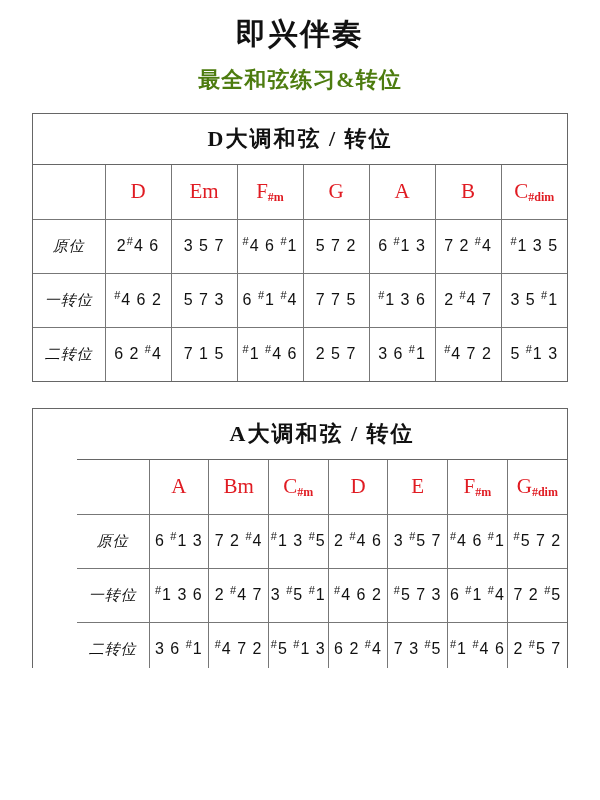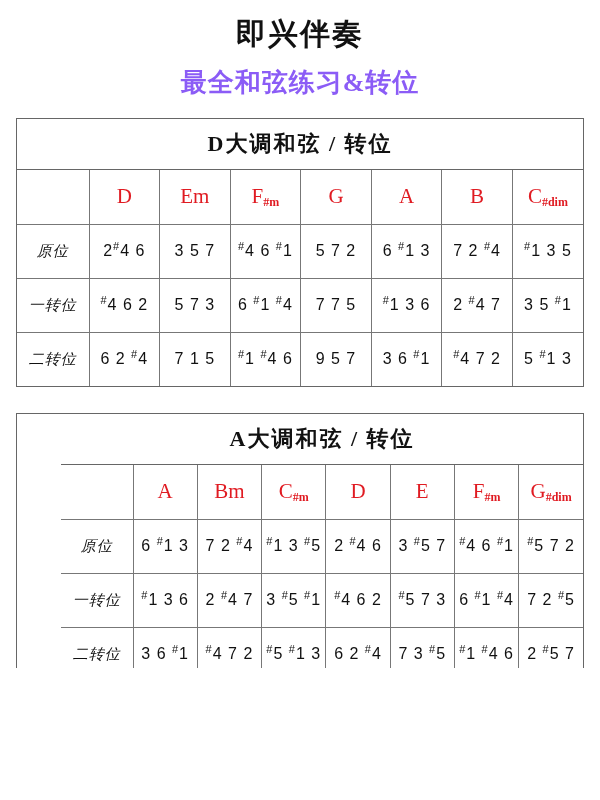--- a/index.html
+++ b/index.html
@@ -22,28 +22,28 @@
   .title {
     text-align: center;
     font-size: 30px;
     font-weight: bold;
     letter-spacing: 2px;
     margin-top: 14px;
     color: #111;
   }
   .subtitle {
     text-align: center;
-    font-size: 26px;
+    font-size: 22px;
     font-weight: bold;
     letter-spacing: 1px;
     margin-top: 10px;
-    color: #8b5cf6;
+    color: #4d7c0f;
   }
   .table-block {
-    margin: 0 16px;
+    margin: 0 32px;
     border: 1px solid #666;
     margin-top: 18px;
   }
   .block-heading {
     text-align: center;
     font-size: 22px;
     font-weight: bold;
     letter-spacing: 2px;
     padding: 10px 0 10px 0;
     border-bottom: 1px solid #666;
@@ -148,21 +148,21 @@
         <td class="cell">7 7 5</td>
         <td class="cell"><sup>#</sup>1 3 6</td>
         <td class="cell">2 <sup>#</sup>4 7</td>
         <td class="cell">3 5 <sup>#</sup>1</td>
       </tr>
       <tr>
         <td class="row-label">二转位</td>
         <td class="cell">6 2 <sup>#</sup>4</td>
         <td class="cell">7 1 5</td>
         <td class="cell"><sup>#</sup>1 <sup>#</sup>4 6</td>
-        <td class="cell">9 5 7</td>
+        <td class="cell">2 5 7</td>
         <td class="cell">3 6 <sup>#</sup>1</td>
         <td class="cell"><sup>#</sup>4 7 2</td>
         <td class="cell">5 <sup>#</sup>1 3</td>
       </tr>
     </tbody>
       </table>
   </div>
 
   <div class="table-block" style="margin-top:26px;padding-left:44px;">
     <div class="block-heading">A大调和弦 / 转位</div>

